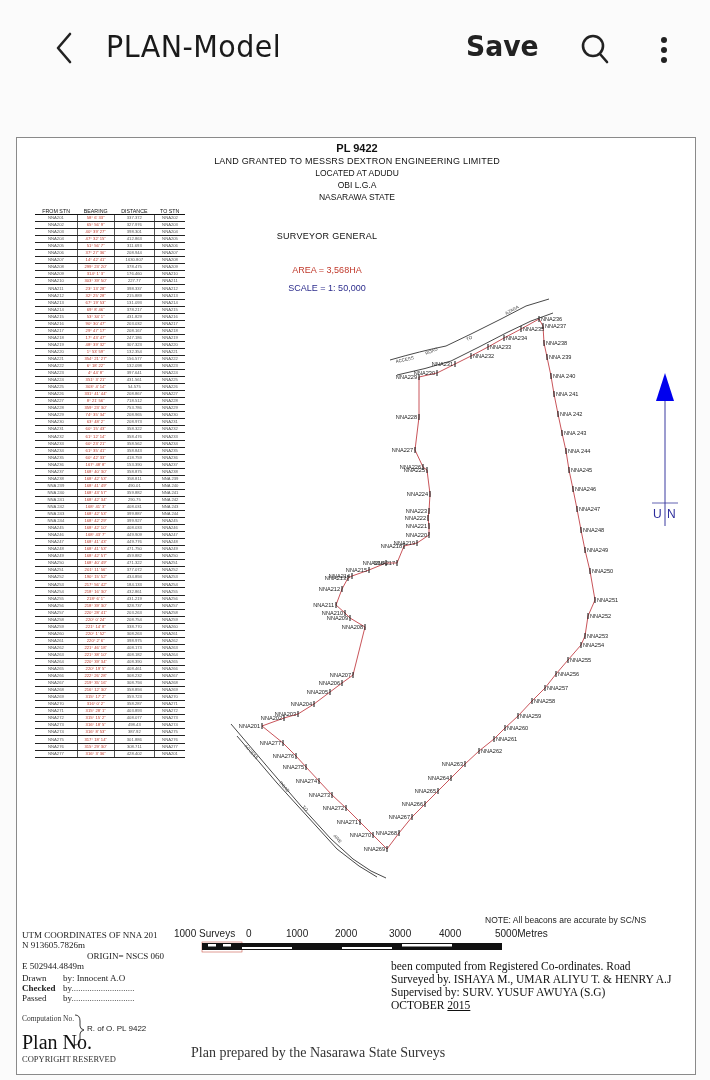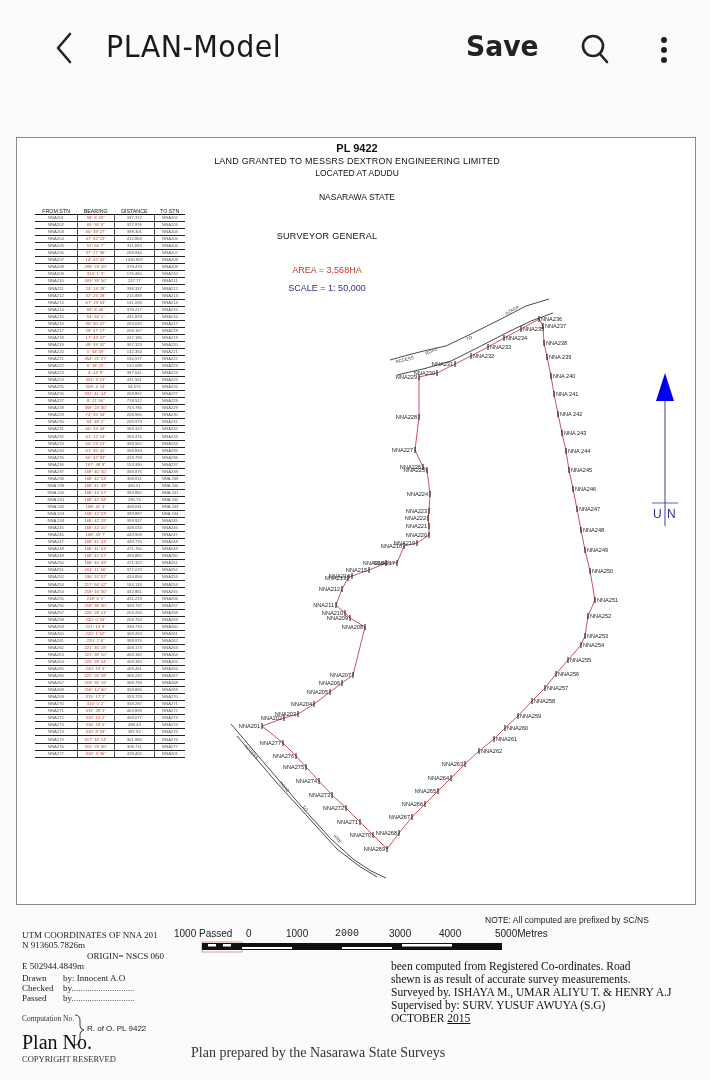--- a/index.html
+++ b/index.html
@@ -7,21 +7,21 @@
   body { position: relative; font-family: "Liberation Sans", sans-serif; color: #111; }
 
   .appbar { position: absolute; left: 10px; top: 0; width: 710px; height: 97px; background: #fbfbfb; }
   .back-btn { position: absolute; left: 40px; top: 30px; width: 30px; height: 36px; cursor: pointer; }
   .app-title { position: absolute; left: 96px; top: 28px; font-family: "DejaVu Sans", sans-serif; font-size: 31px; font-weight: 400; letter-spacing: 0.5px; color: #1a1a1a; transform: scaleX(0.92); transform-origin: left; }
   .save-btn { position: absolute; left: 456px; top: 29px; font-family: "DejaVu Sans", sans-serif; font-size: 29px; font-weight: 700; color: #222; cursor: pointer; transform: scaleX(0.92); transform-origin: left; }
   .search-btn { position: absolute; left: 568px; top: 30px; width: 36px; height: 36px; cursor: pointer; }
   .more-btn { position: absolute; left: 644px; top: 30px; width: 20px; height: 36px; cursor: pointer; }
   .more-btn span { position: absolute; left: 7px; width: 6px; height: 6px; border-radius: 50%; background: #222; }
 
-  .doc { position: absolute; left: 16px; top: 137px; width: 680px; height: 768px; background: #fff; border: 1px solid #8a8a8a; }
+  .doc { position: absolute; left: 16px; top: 137px; width: 680px; height: 938px; background: #fff; border: 1px solid #8a8a8a; }
   .doc-abs { position: absolute; }
   .c { text-align: center; }
 
   .plan-no { font-size: 11px; font-weight: 700; left: 0; width: 680px; top: 4px; }
   .grant { font-size: 9px; left: 0; width: 680px; top: 18px; letter-spacing: 0.2px; }
   .loc { font-size: 8.5px; left: 0; width: 680px; }
   .sg { font-size: 9px; left: 0; width: 680px; top: 93px; letter-spacing: 0.3px; }
   .area { font-size: 9px; color: #c0392b; left: 0; width: 680px; top: 127px; }
   .scale { font-size: 9px; color: #2c2c8c; left: 0; width: 680px; top: 145px; }
 
@@ -60,20 +60,21 @@
     <span style="top:7px"></span>
     <span style="top:17px"></span>
     <span style="top:27px"></span>
   </div>
 </div>
 
 <div class="doc">
   <div class="doc-abs c plan-no">PL 9422</div>
   <div class="doc-abs c grant">LAND GRANTED TO MESSRS DEXTRON ENGINEERING LIMITED</div>
   <div class="doc-abs c loc" style="top:30px">LOCATED AT ADUDU</div>
+  <div class="doc-abs c loc" style="top:42px">OBI L.G.A</div>
   <div class="doc-abs c loc" style="top:54px">NASARAWA STATE</div>
   <div class="doc-abs sg" style="left:-30px">
       <div class="c">SURVEYOR GENERAL</div>
     </div>
   <div class="doc-abs area" style="left:-30px">
       <div class="c">AREA = 3,568HA</div>
     </div>
   <div class="doc-abs scale" style="left:-30px">
       <div class="c">SCALE = 1: 50,000</div>
     </div>
@@ -743,51 +744,50 @@
       <rect x="201" y="941" width="40" height="10" fill="none" stroke="#c0392b" stroke-width="0.5"></rect>
       <rect x="201" y="942" width="300" height="7" fill="#111"></rect>
       <rect x="207" y="943" width="8" height="2.5" fill="#fff"></rect>
       <rect x="222" y="943" width="8" height="2.5" fill="#fff"></rect>
       <rect x="241" y="946" width="50" height="2" fill="#fff"></rect>
       <rect x="341" y="946" width="50" height="2" fill="#fff"></rect>
       <rect x="401" y="943" width="50" height="2.5" fill="#fff"></rect>
     </g>
   </svg>
 
-  <div class="doc-abs scale-labels" style="left:157px; top:790px;">1000 Passed</div>
+  <div class="doc-abs scale-labels" style="left:157px; top:790px;">1000 Surveys</div>
   <div class="doc-abs scale-labels" style="left:229px; top:790px;">0</div>
   <div class="doc-abs scale-labels" style="left:269px; top:790px;">1000</div>
-  <div class="doc-abs scale-labels" style="left:318px; top:790px;font-family:Liberation Mono, monospace;">2000</div>
+  <div class="doc-abs scale-labels" style="left:318px; top:790px;">2000</div>
   <div class="doc-abs scale-labels" style="left:372px; top:790px;">3000</div>
   <div class="doc-abs scale-labels" style="left:422px; top:790px;">4000</div>
   <div class="doc-abs scale-labels" style="left:478px; top:790px;">5000Metres</div>
 
-  <div class="doc-abs note" style="left:468px; top:777px;">NOTE: All computed are prefixed by SC/NS</div>
+  <div class="doc-abs note" style="left:468px; top:777px;">NOTE: All beacons are accurate by SC/NS</div>
 
   <div class="doc-abs bl-text" style="left:5px; top:792px;">UTM COORDINATES OF NNA 201</div>
   <div class="doc-abs bl-text" style="left:5px; top:802px;">N 913605.7826m</div>
   <div class="doc-abs bl-text" style="left:70px; top:813px;">ORIGIN= NSCS 060</div>
   <div class="doc-abs bl-text" style="left:5px; top:823px;">E 502944.4849m</div>
 
   <div class="doc-abs bl-text" style="left:5px; top:835px;">Drawn</div>
   <div class="doc-abs bl-text" style="left:46px; top:835px;">by: Innocent A.O</div>
-  <div class="doc-abs bl-text" style="left:5px; top:845px;">Checked</div>
+  <div class="doc-abs bl-text" style="left:5px; top:845px;font-weight:bold;">Checked</div>
   <div class="doc-abs bl-text" style="left:46px; top:845px;">by............................</div>
   <div class="doc-abs bl-text" style="left:5px; top:855px;">Passed</div>
   <div class="doc-abs bl-text" style="left:46px; top:855px;">by............................</div>
 
   <div class="doc-abs small-serif" style="left:5px; top:876px;">Computation No.</div>
   <svg class="doc-abs" style="left:55px; top:875px;" width="14" height="34">
     <path d="M3 2 Q8 2 8 8 L8 13 Q8 16 12 17 Q8 18 8 21 L8 27 Q8 32 2 32" fill="none" stroke="#222" stroke-width="0.9"></path>
   </svg>
   <div class="doc-abs" style="left:70px; top:886px; font-size:8px; color:#222;">R. of  O. PL 9422</div>
   <div class="doc-abs planno" style="left:5px; top:893px;">Plan No.</div>
   <div class="doc-abs small-serif" style="left:5px; top:916px; font-size:8.5px;">COPYRIGHT RESERVED</div>
   <div class="doc-abs small-serif" style="left:174px; top:907px; font-size:14px;">Plan prepared by the Nasarawa State Surveys</div>
 
   <div class="doc-abs para" style="left:374px; top:822px;">
     <div>been computed from Registered Co-ordinates. Road</div>
-    <div>shewn is as result of accurate survey measurements.</div>
     <div>Surveyed by. ISHAYA M., UMAR ALIYU T. &amp; HENRY A.J</div>
     <div>Supervised by: SURV. YUSUF AWUYA (S.G)</div>
     <div><span>OCTOBER</span> <span style="text-decoration:underline">2015</span></div>
   </div>
 </div>
 
 </body></html>

